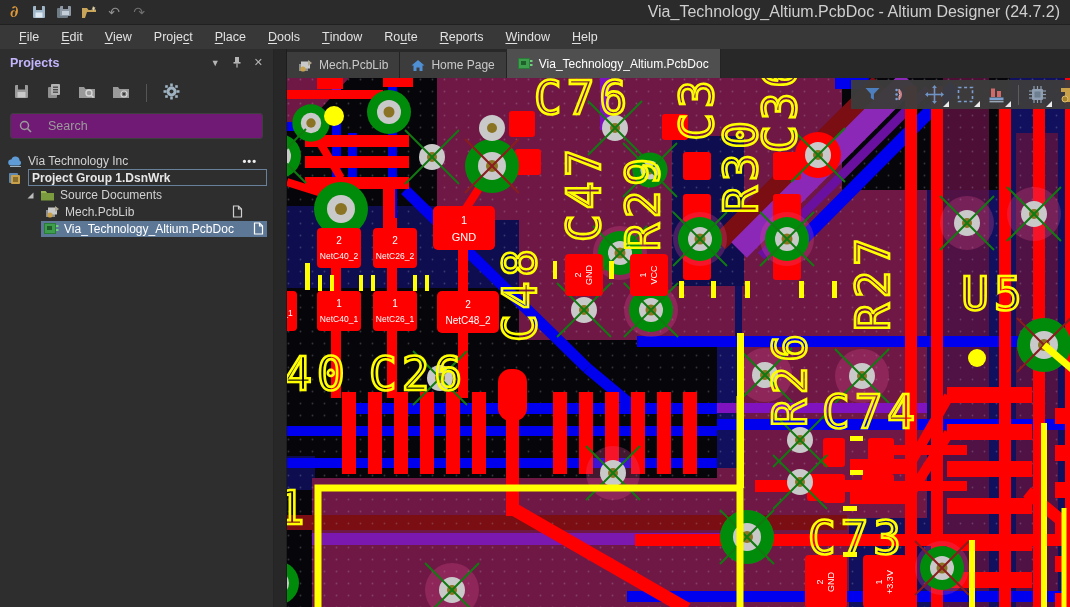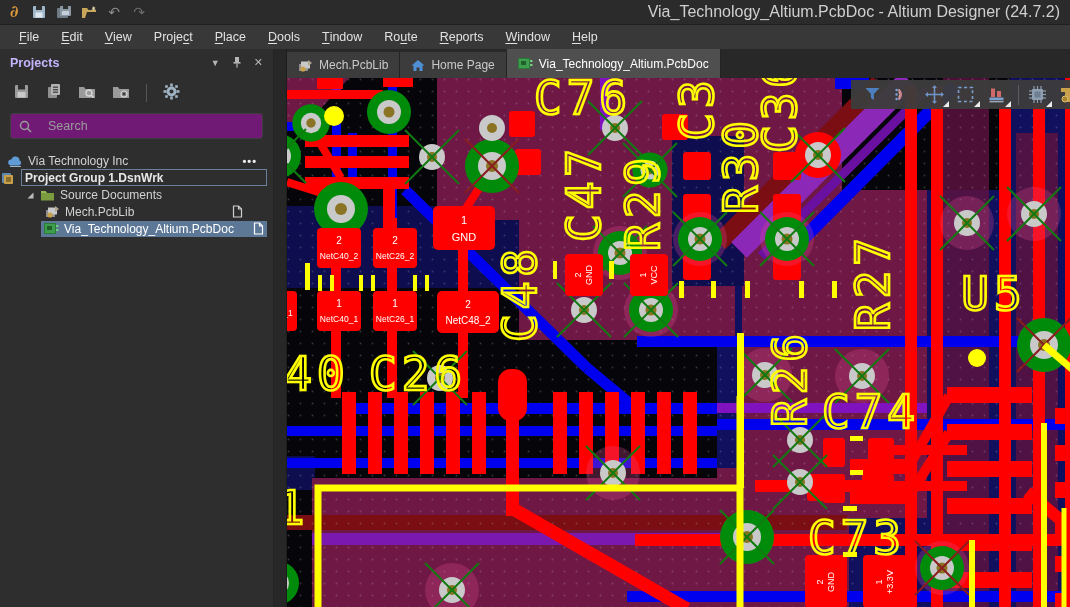--- a/index.html
+++ b/index.html
@@ -209,21 +209,21 @@
       </div>
       <div class="tree">
         <div class="trow" style="padding-left:7px">
           <svg width="16" height="12">
               <path d="M4 10.5a3 3 0 0 1 .4-6A4.2 4.2 0 0 1 12.6 5.6 2.6 2.6 0 0 1 12 10.5z" fill="#5f9bd6"></path>
               <path d="M3 11h11v1H3z" fill="#9fb3c2"></path>
             </svg>
           <span class="lbl">Via Technology Inc</span>
           <span class="dots-menu">•••</span>
         </div>
-        <div class="trow" style="padding-left:1px">
+        <div class="trow" style="padding-left:8px">
           <svg width="15" height="14">
               <rect x="1" y="2" width="9" height="10" rx="1" fill="#5f87b0"></rect>
               <rect x="3" y="4" width="9" height="9" rx="1" fill="#c9a14a"></rect>
               <rect x="5" y="6" width="5" height="5" fill="#8a6d2a"></rect>
             </svg>
           <span class="pg-box">
               <span>Project Group 1.DsnWrk</span>
             </span>
         </div>
         <div class="trow" style="padding-left:25px">

